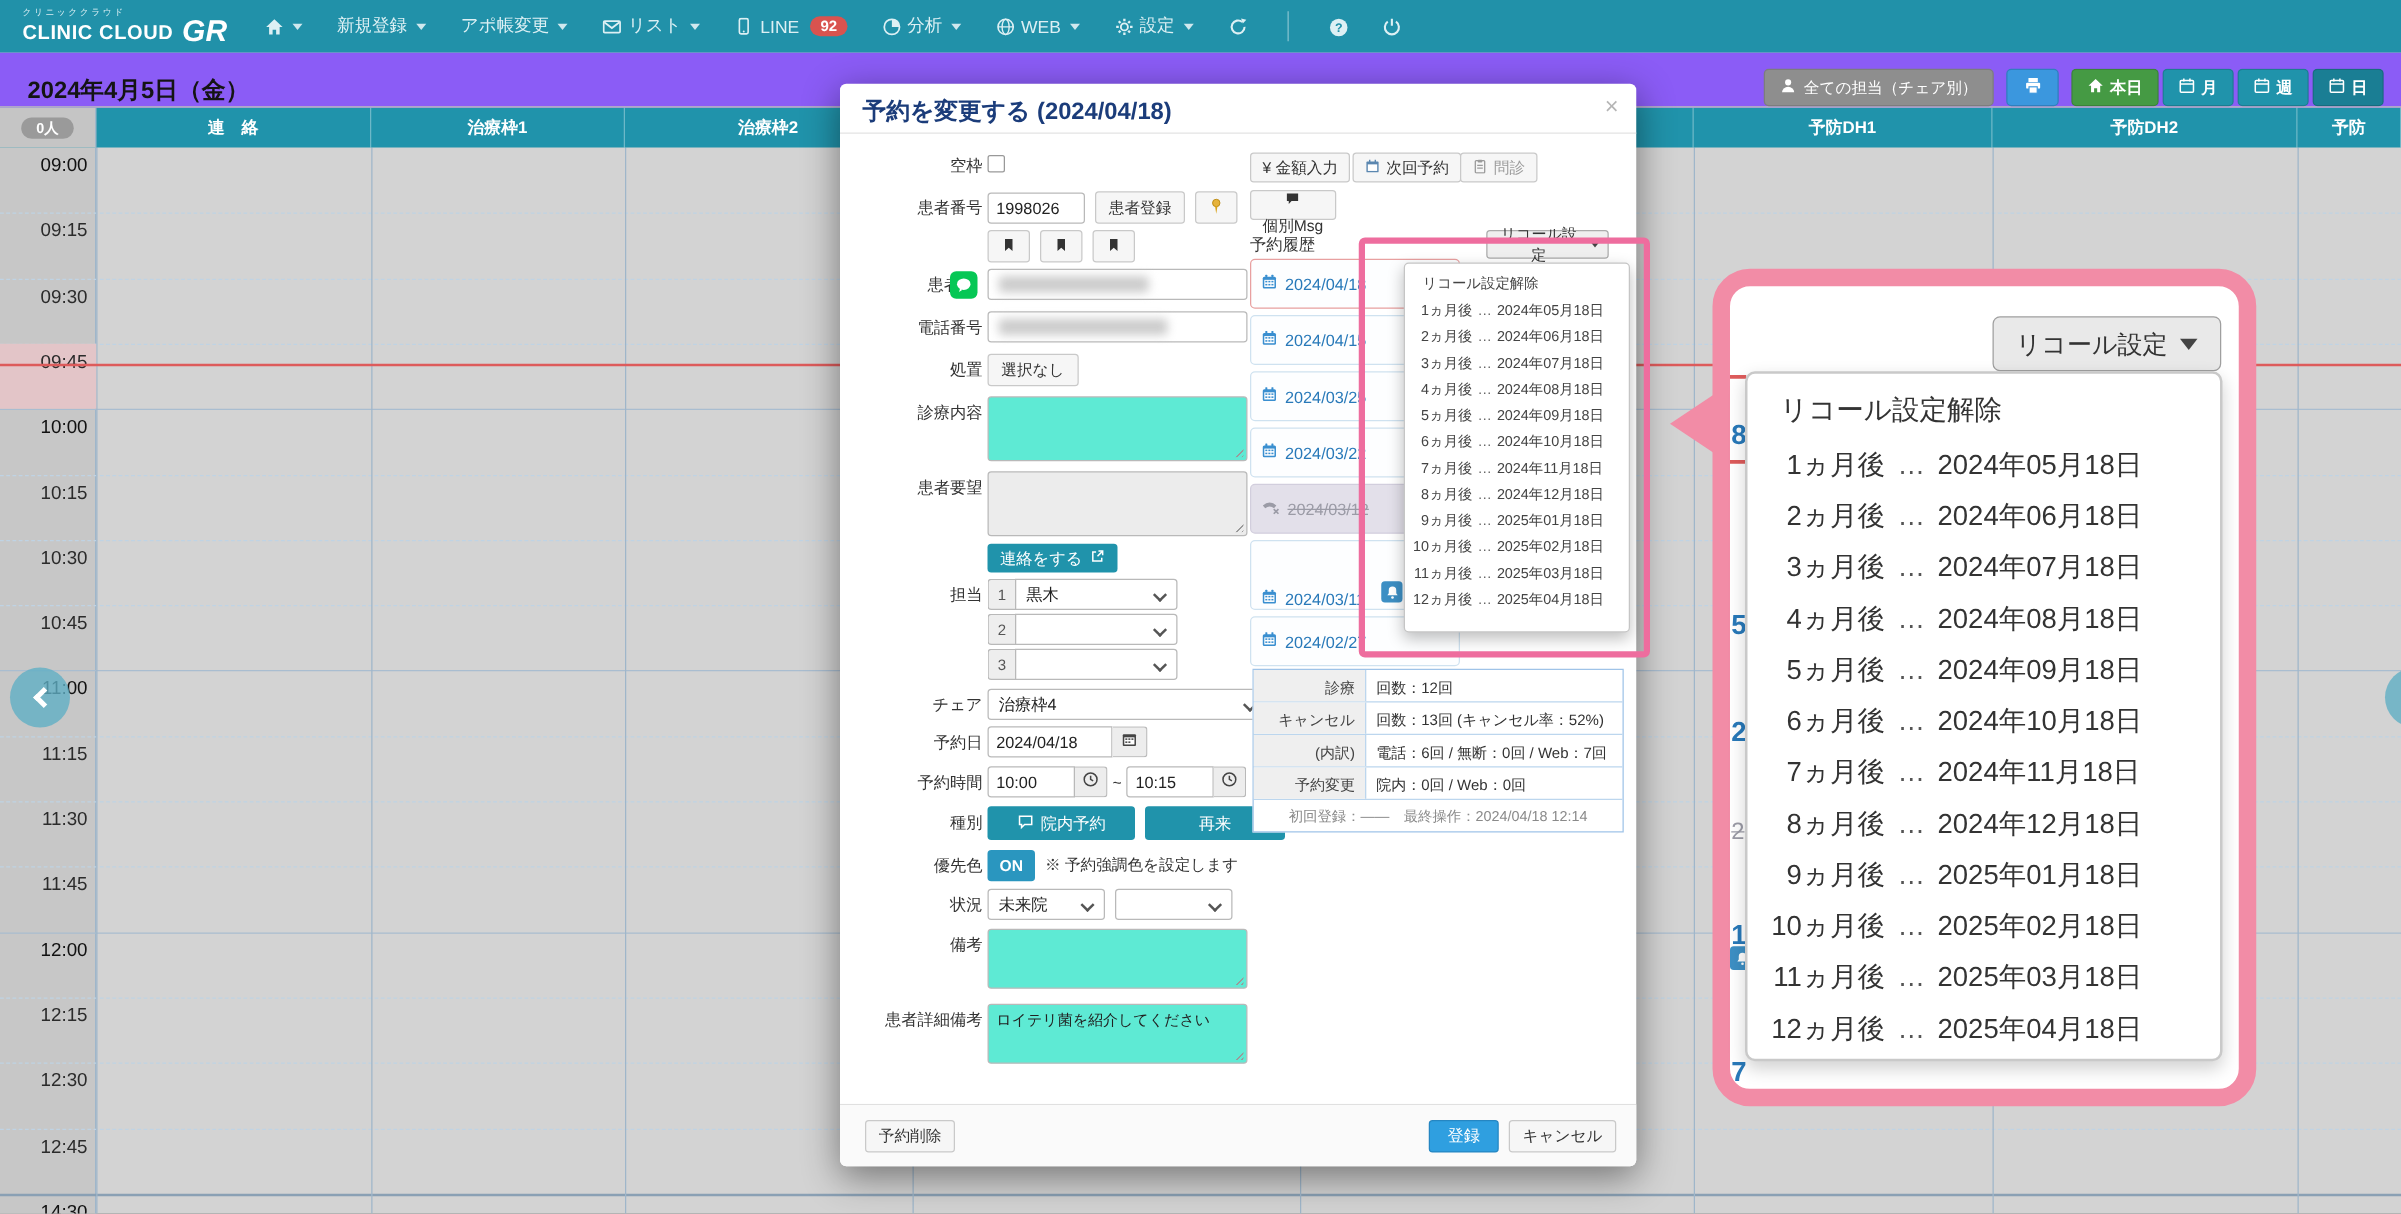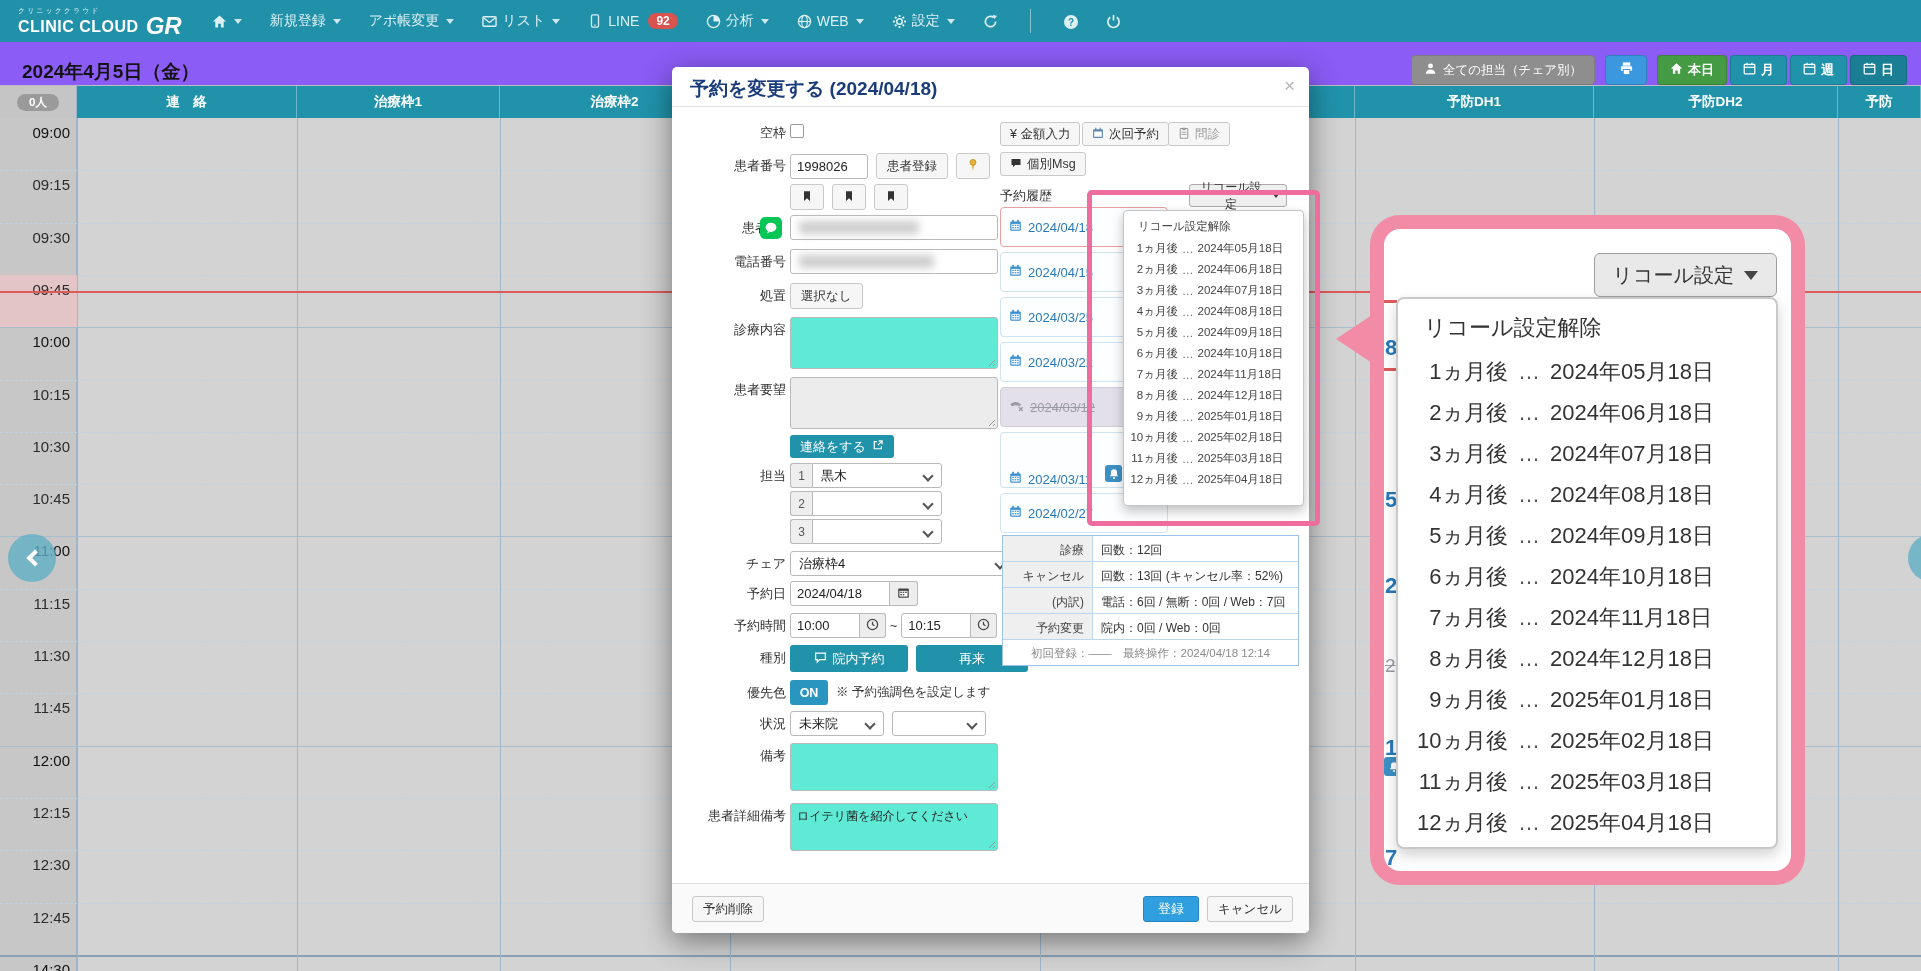--- a/index.html
+++ b/index.html
@@ -612,21 +612,21 @@
     </button>
     <button class="rp-btn" style="left:496px;top:55px;color:#9b9b9b;">
       <span><svg viewBox="0 0 16 16" width="12" height="12">
             <rect x="3" y="2" width="10" height="13" rx="1" fill="none" stroke="#9b9b9b" stroke-width="1.4"></rect>
             <rect x="5.5" y="1" width="5" height="3" rx="1" fill="#9b9b9b"></rect>
             <line x1="5" y1="7" x2="11" y2="7" stroke="#9b9b9b" stroke-width="1.2"></line>
             <line x1="5" y1="10" x2="11" y2="10" stroke="#9b9b9b" stroke-width="1.2"></line>
           </svg></span>
       <span>問診</span>
     </button>
-    <button class="rp-btn" style="left:328px;top:85px;">
+    <button class="rp-btn" style="left:328px;top:85px;flex-direction:column;">
       <span><svg viewBox="0 0 16 16" width="12" height="12">
             <path d="M2 2.5 h12 v8 h-7 l-3 3 v-3 h-2 Z" fill="#333"></path>
           </svg></span>
       <span>個別Msg</span>
     </button>
     <span class="rp-label" style="left:328px;top:120px;">予約履歴</span>
     <div class="hist-item current" style="top: 140px; height: 40px;">
         <span><svg viewBox="0 0 16 16" width="13" height="13">
             <rect x="1.5" y="3" width="13" height="11.5" rx="1.5" fill="#3a8fd0"></rect>
             <rect x="3" y="6" width="10" height="7" fill="#fff"></rect>

